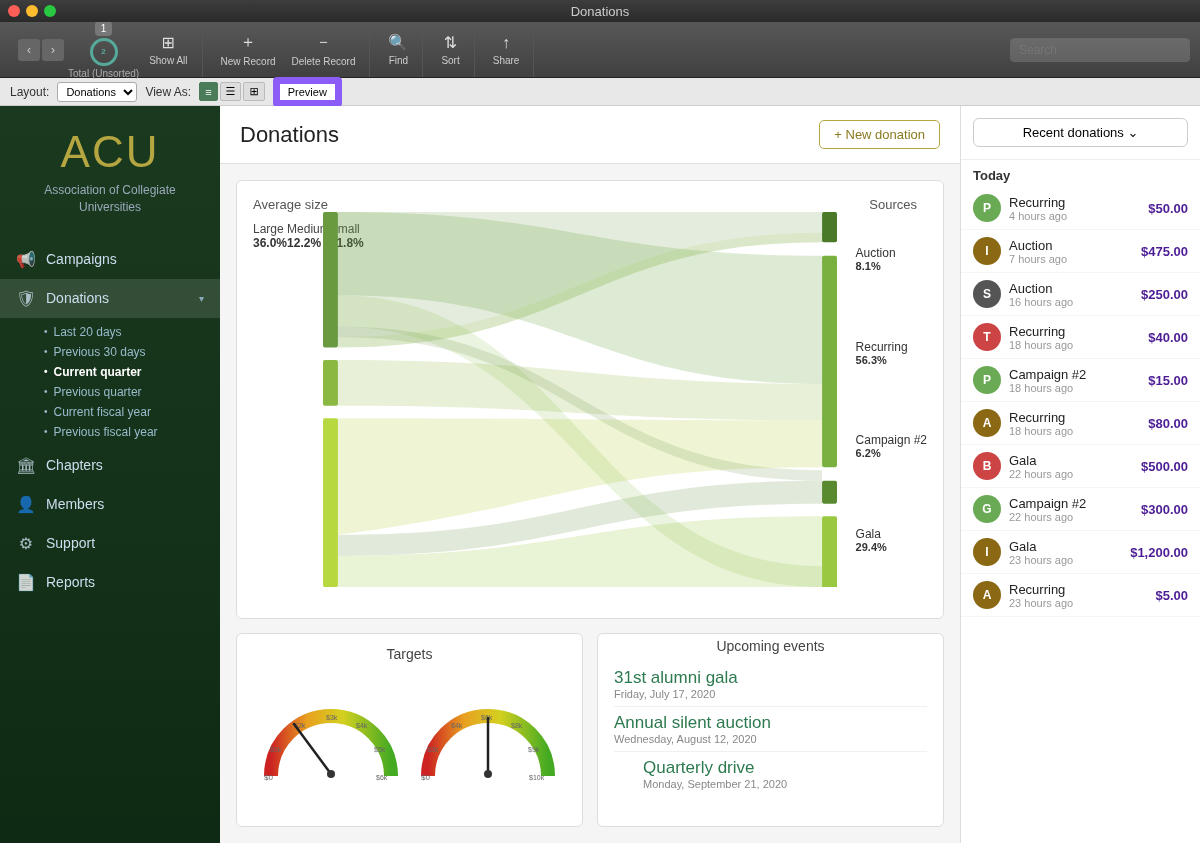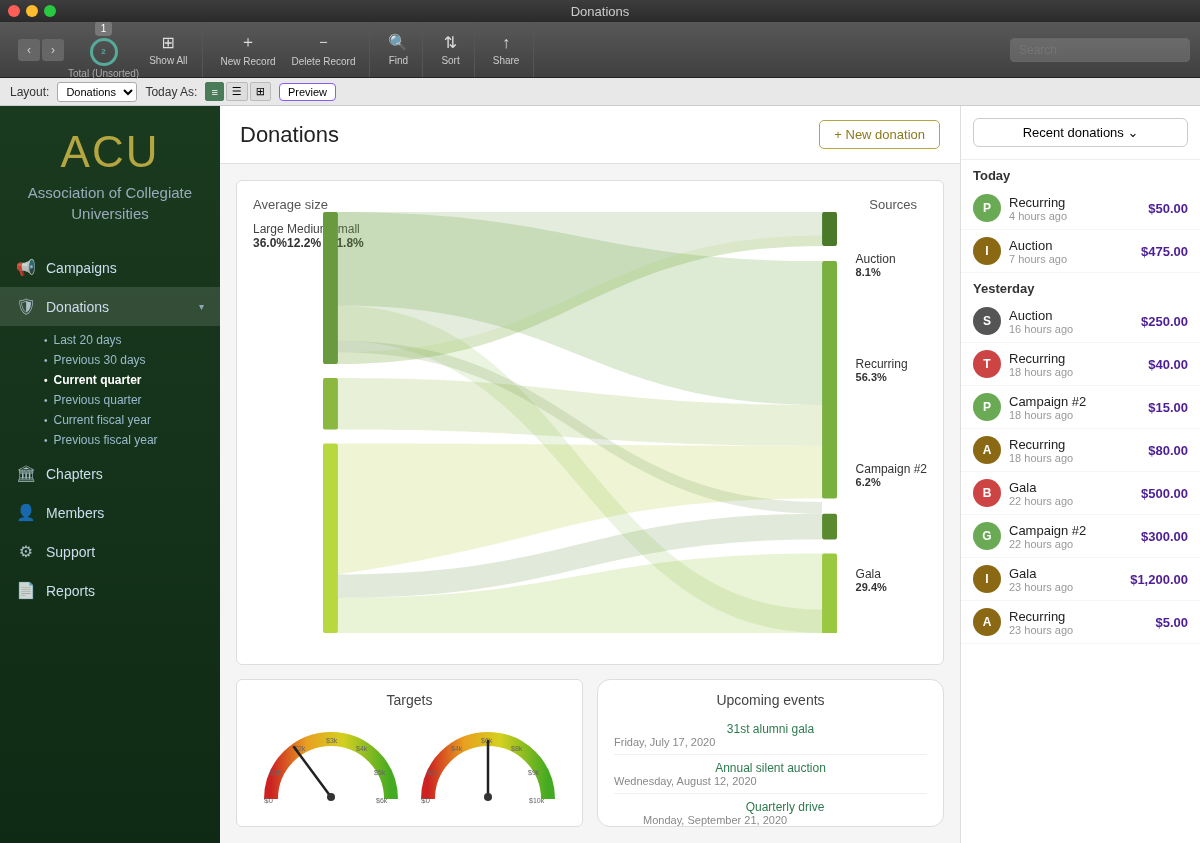--- a/index.html
+++ b/index.html
@@ -56,36 +56,36 @@
       padding: 0 10px;
       gap: 8px;
       border-bottom: 1px solid #ccc;
       font-size: 12px;
       color: #333;
     }
     .layout-select { font-size: 11px; padding: 2px 4px; border-radius: 3px; border: 1px solid #aaa; background: white; }
     .view-btns { display: flex; gap: 2px; }
     .view-btn { background: #ddd; border: 1px solid #bbb; padding: 2px 5px; cursor: pointer; font-size: 11px; border-radius: 2px; }
     .view-btn.active { background: #4a7c59; color: white; border-color: #4a7c59; }
-    .preview-btn { background: white; border: 1px solid #8b5cf6; border-radius: 4px; padding: 2px 8px; font-size: 11px; cursor: pointer; }
+    .preview-btn { background: white; border: 7px solid #8b5cf6; border-radius: 4px; padding: 2px 8px; font-size: 11px; cursor: pointer; }
 
     
     .app-body { display: flex; height: calc(843px - 22px - 56px - 28px); }
 
     
     .sidebar {
       width: 220px; min-width: 220px;
       background: linear-gradient(to bottom, #1a3a1f, #0f2a14);
       color: white;
       display: flex; flex-direction: column;
       overflow: hidden;
     }
     .sidebar-logo { padding: 24px 16px 16px; text-align: center; }
     .logo-text { font-size: 44px; font-weight: 300; color: #b5a642; letter-spacing: 2px; line-height: 1; }
-    .logo-subtext { font-size: 15px; color: #9ab; margin-top: 8px; line-height: 1.4; }
+    .logo-subtext { font-size: 12px; color: #9ab; margin-top: 8px; line-height: 1.4; }
     .sidebar-nav { flex: 1; padding: 8px 0; }
     .nav-item {
       display: flex; align-items: center; gap: 10px; padding: 10px 16px; cursor: pointer; color: #cde; font-size: 14px;
     }
     .nav-item.active { background: rgba(255,255,255,0.12); }
     .nav-icon { font-size: 16px; opacity: 0.8; width: 20px; text-align: center; }
     .nav-label { flex: 1; }
     .nav-arrow-icon { font-size: 10px; color: #8ab; }
     .sub-nav { padding: 4px 0 4px 44px; }
     .sub-nav-item { font-size: 12px; color: #9bc; padding: 3px 0; cursor: pointer; display: flex; align-items: center; gap: 6px; }
@@ -98,32 +98,32 @@
     .content-title { font-size: 22px; font-weight: 400; color: #222; }
     .new-donation-btn { border: 1px solid #b5a642; color: #8a7a20; background: white; padding: 6px 14px; border-radius: 5px; font-size: 13px; cursor: pointer; }
 
     .content-body { flex: 1; padding: 16px; display: flex; flex-direction: column; gap: 14px; overflow: hidden; }
 
     
     .sankey-card { background: white; border-radius: 6px; border: 1px solid #ddd; padding: 16px; flex: 1; position: relative; min-height: 0; }
     .sankey-title-row { display: flex; justify-content: space-between; }
 
     
-    .bottom-row { display: flex; gap: 14px; height: 148px; flex-shrink: 0; }
+    .bottom-row { display: flex; gap: 14px; height: 194px; flex-shrink: 0; }
     .targets-card { background: white; border-radius: 6px; border: 1px solid #ddd; padding: 12px 16px; flex: 1; }
-    .events-card { background: white; border-radius: 13px; border: 1px solid #ddd; padding: 12px 16px; flex: 1; }
+    .events-card { background: white; border-radius: 6px; border: 1px solid #ddd; padding: 4px 16px; flex: 1; }
     .card-title { font-size: 14px; color: #444; text-align: center; margin-bottom: 8px; }
 
     
     .gauges-row { display: flex; justify-content: space-around; align-items: center; height: calc(100% - 30px); }
 
     
     .event-item { padding: 6px 0; border-bottom: 1px solid #f0f0f0; }
     .event-item:last-child { border-bottom: none; margin-left: 29px; }
-    .event-name { font-size: 12px; color: #2d7a4f; font-weight: 500; text-align: center; }
+    .event-name { font-size: 17px; color: #2d7a4f; font-weight: 500; }
     .event-date { font-size: 11px; color: #888; }
 
     
     .right-panel { width: 240px; min-width: 240px; background: white; border-left: 1px solid #ddd; display: flex; flex-direction: column; overflow: hidden; }
     .right-panel-header { padding: 12px; border-bottom: 1px solid #eee; }
     .recent-select { background: white; border: 1px solid #ccc; border-radius: 6px; padding: 6px 12px; font-size: 13px; width: 100%; cursor: pointer; }
     .section-label { font-size: 13px; font-weight: 600; color: #333; padding: 8px 12px 4px; }
     .donation-item { display: flex; align-items: center; gap: 8px; padding: 7px 12px; border-bottom: 1px solid #f5f5f5; }
     .donation-avatar { width: 28px; height: 28px; border-radius: 50%; display: flex; align-items: center; justify-content: center; font-size: 12px; font-weight: bold; color: white; flex-shrink: 0; }
     .donation-info { flex: 1; }
@@ -192,21 +192,21 @@
   </div>
   <div class="toolbar-spacer"></div>
   <input class="search-box" type="text" placeholder="Search" style="">
 </div>
 
 <div class="layoutbar">
   <span>Layout:</span>
   <select class="layout-select">
     <option>Donations</option>
   </select>
-  <span>Today As:</span>
+  <span>View As:</span>
   <div class="view-btns">
     <button class="view-btn active">≡</button>
     <button class="view-btn">☰</button>
     <button class="view-btn">⊞</button>
   </div>
   <button class="preview-btn">Preview</button>
 </div>
 
 <div class="app-body">
 
@@ -436,21 +436,20 @@
     <div class="donation-amount">$50.00</div>
   </div>
         <div class="donation-item">
     <div class="donation-avatar" style="background:#8b6914">I</div>
     <div class="donation-info">
       <div class="donation-type">Auction</div>
       <div class="donation-time">7 hours ago</div>
     </div>
     <div class="donation-amount">$475.00</div>
   </div>
-        <div class="section-label">Yesterday</div>
         <div class="donation-item">
     <div class="donation-avatar" style="background:#555">S</div>
     <div class="donation-info">
       <div class="donation-type">Auction</div>
       <div class="donation-time">16 hours ago</div>
     </div>
     <div class="donation-amount">$250.00</div>
   </div>
         <div class="donation-item">
     <div class="donation-avatar" style="background:#cc4444">T</div>

